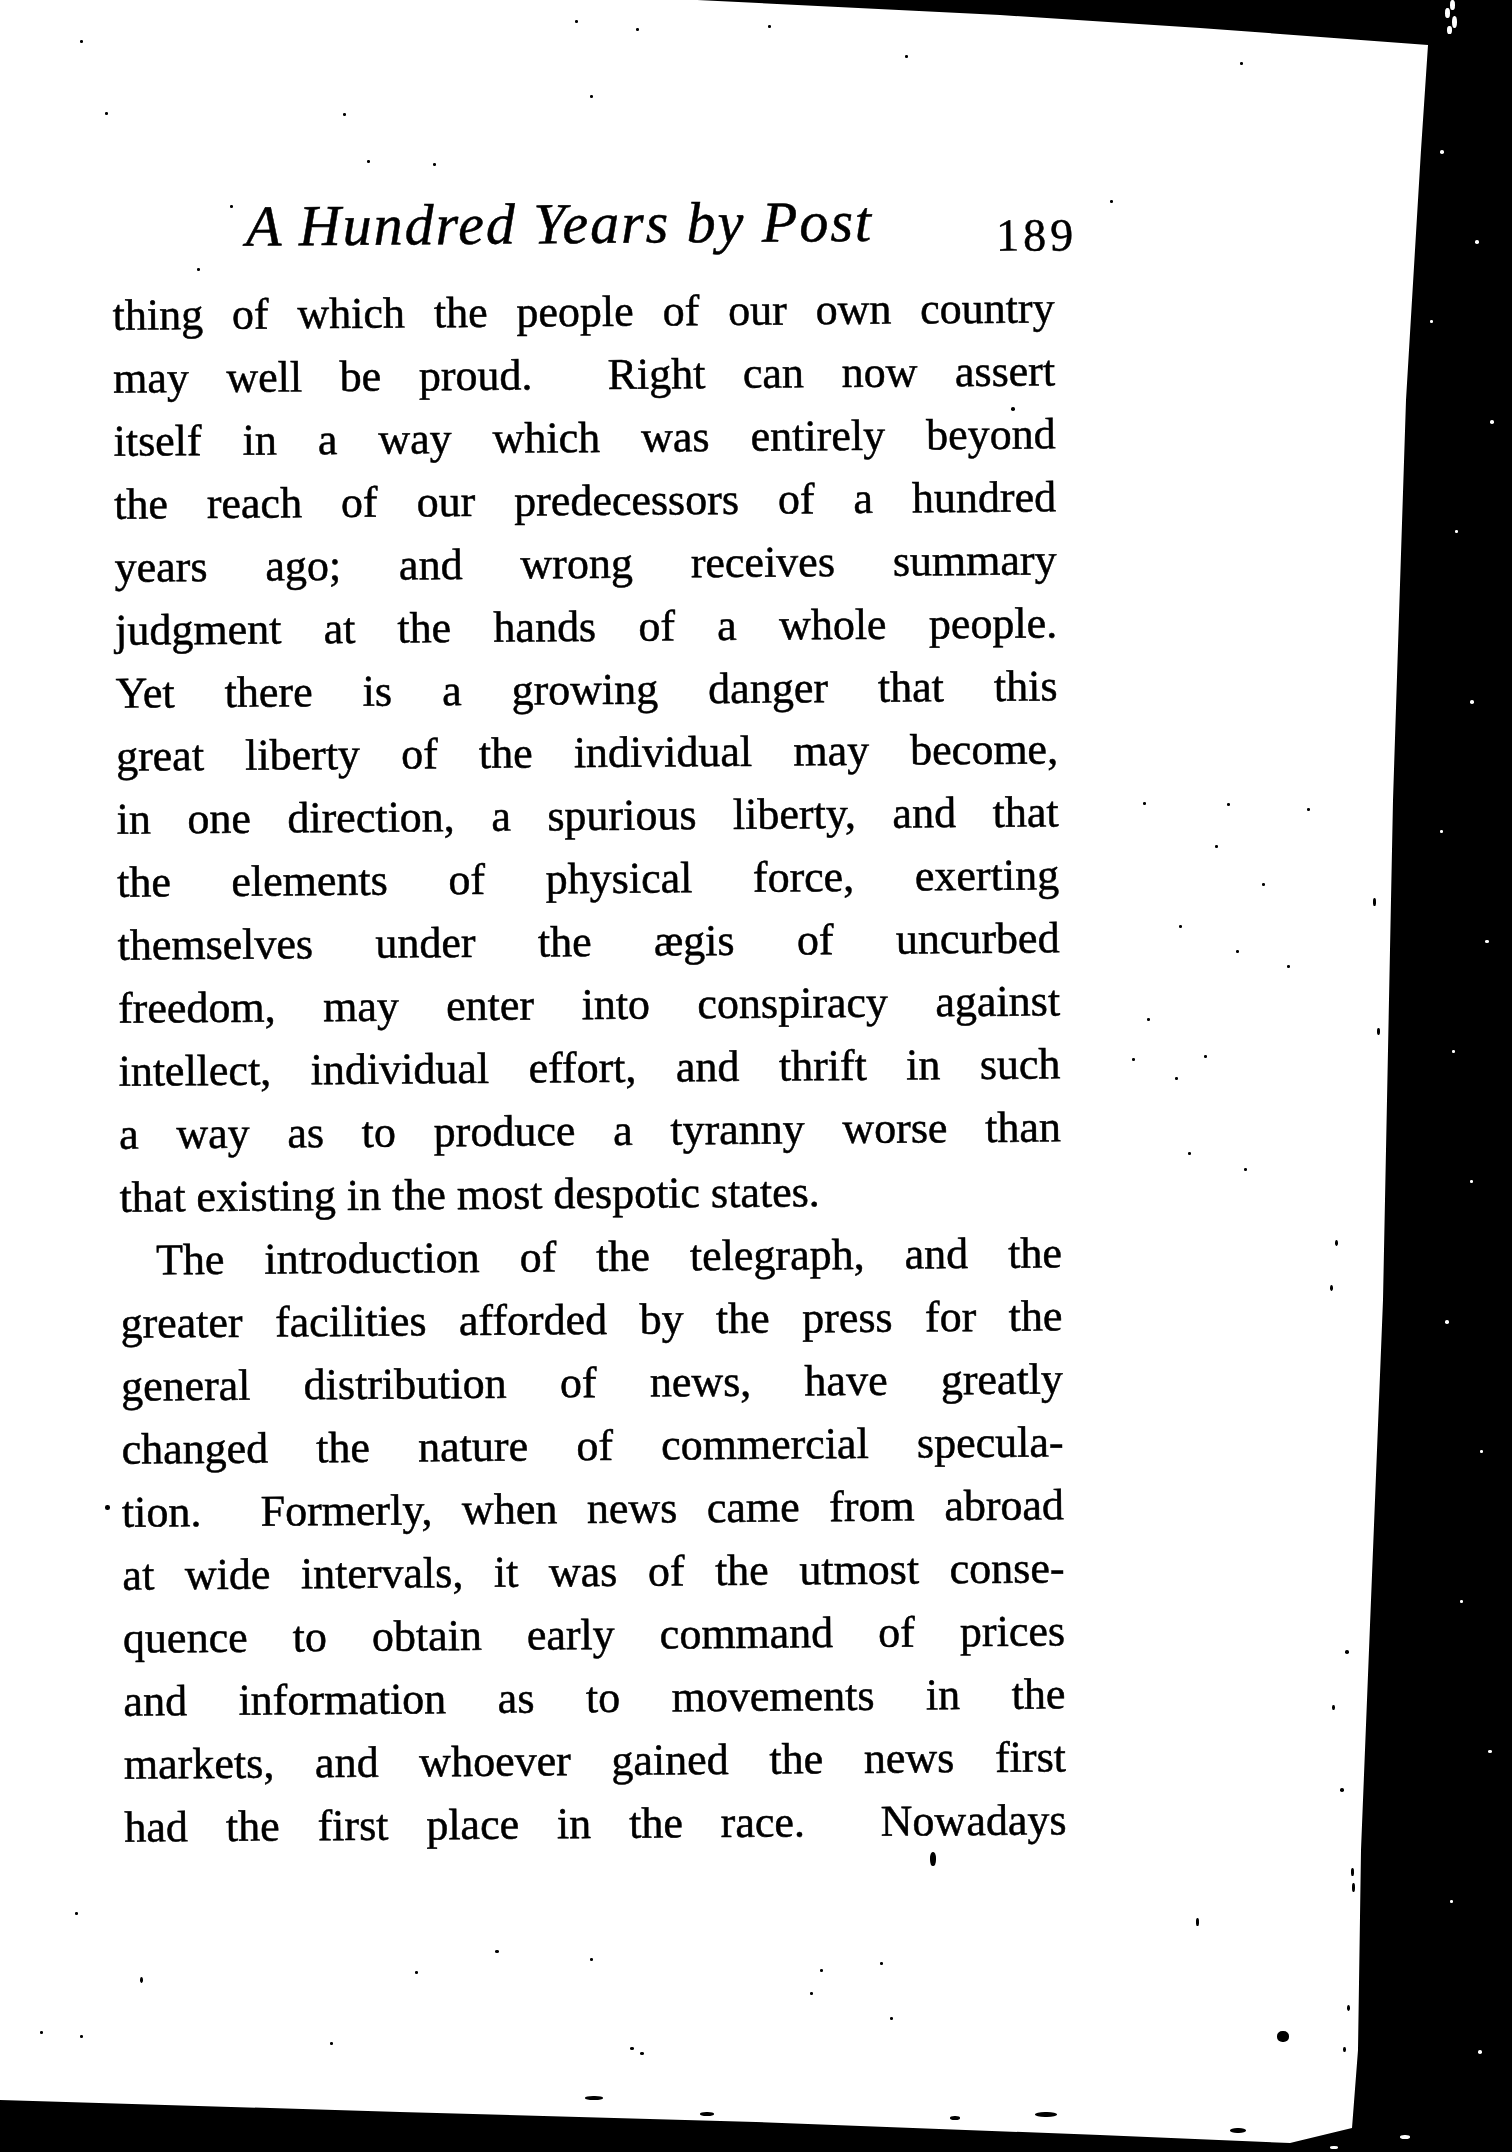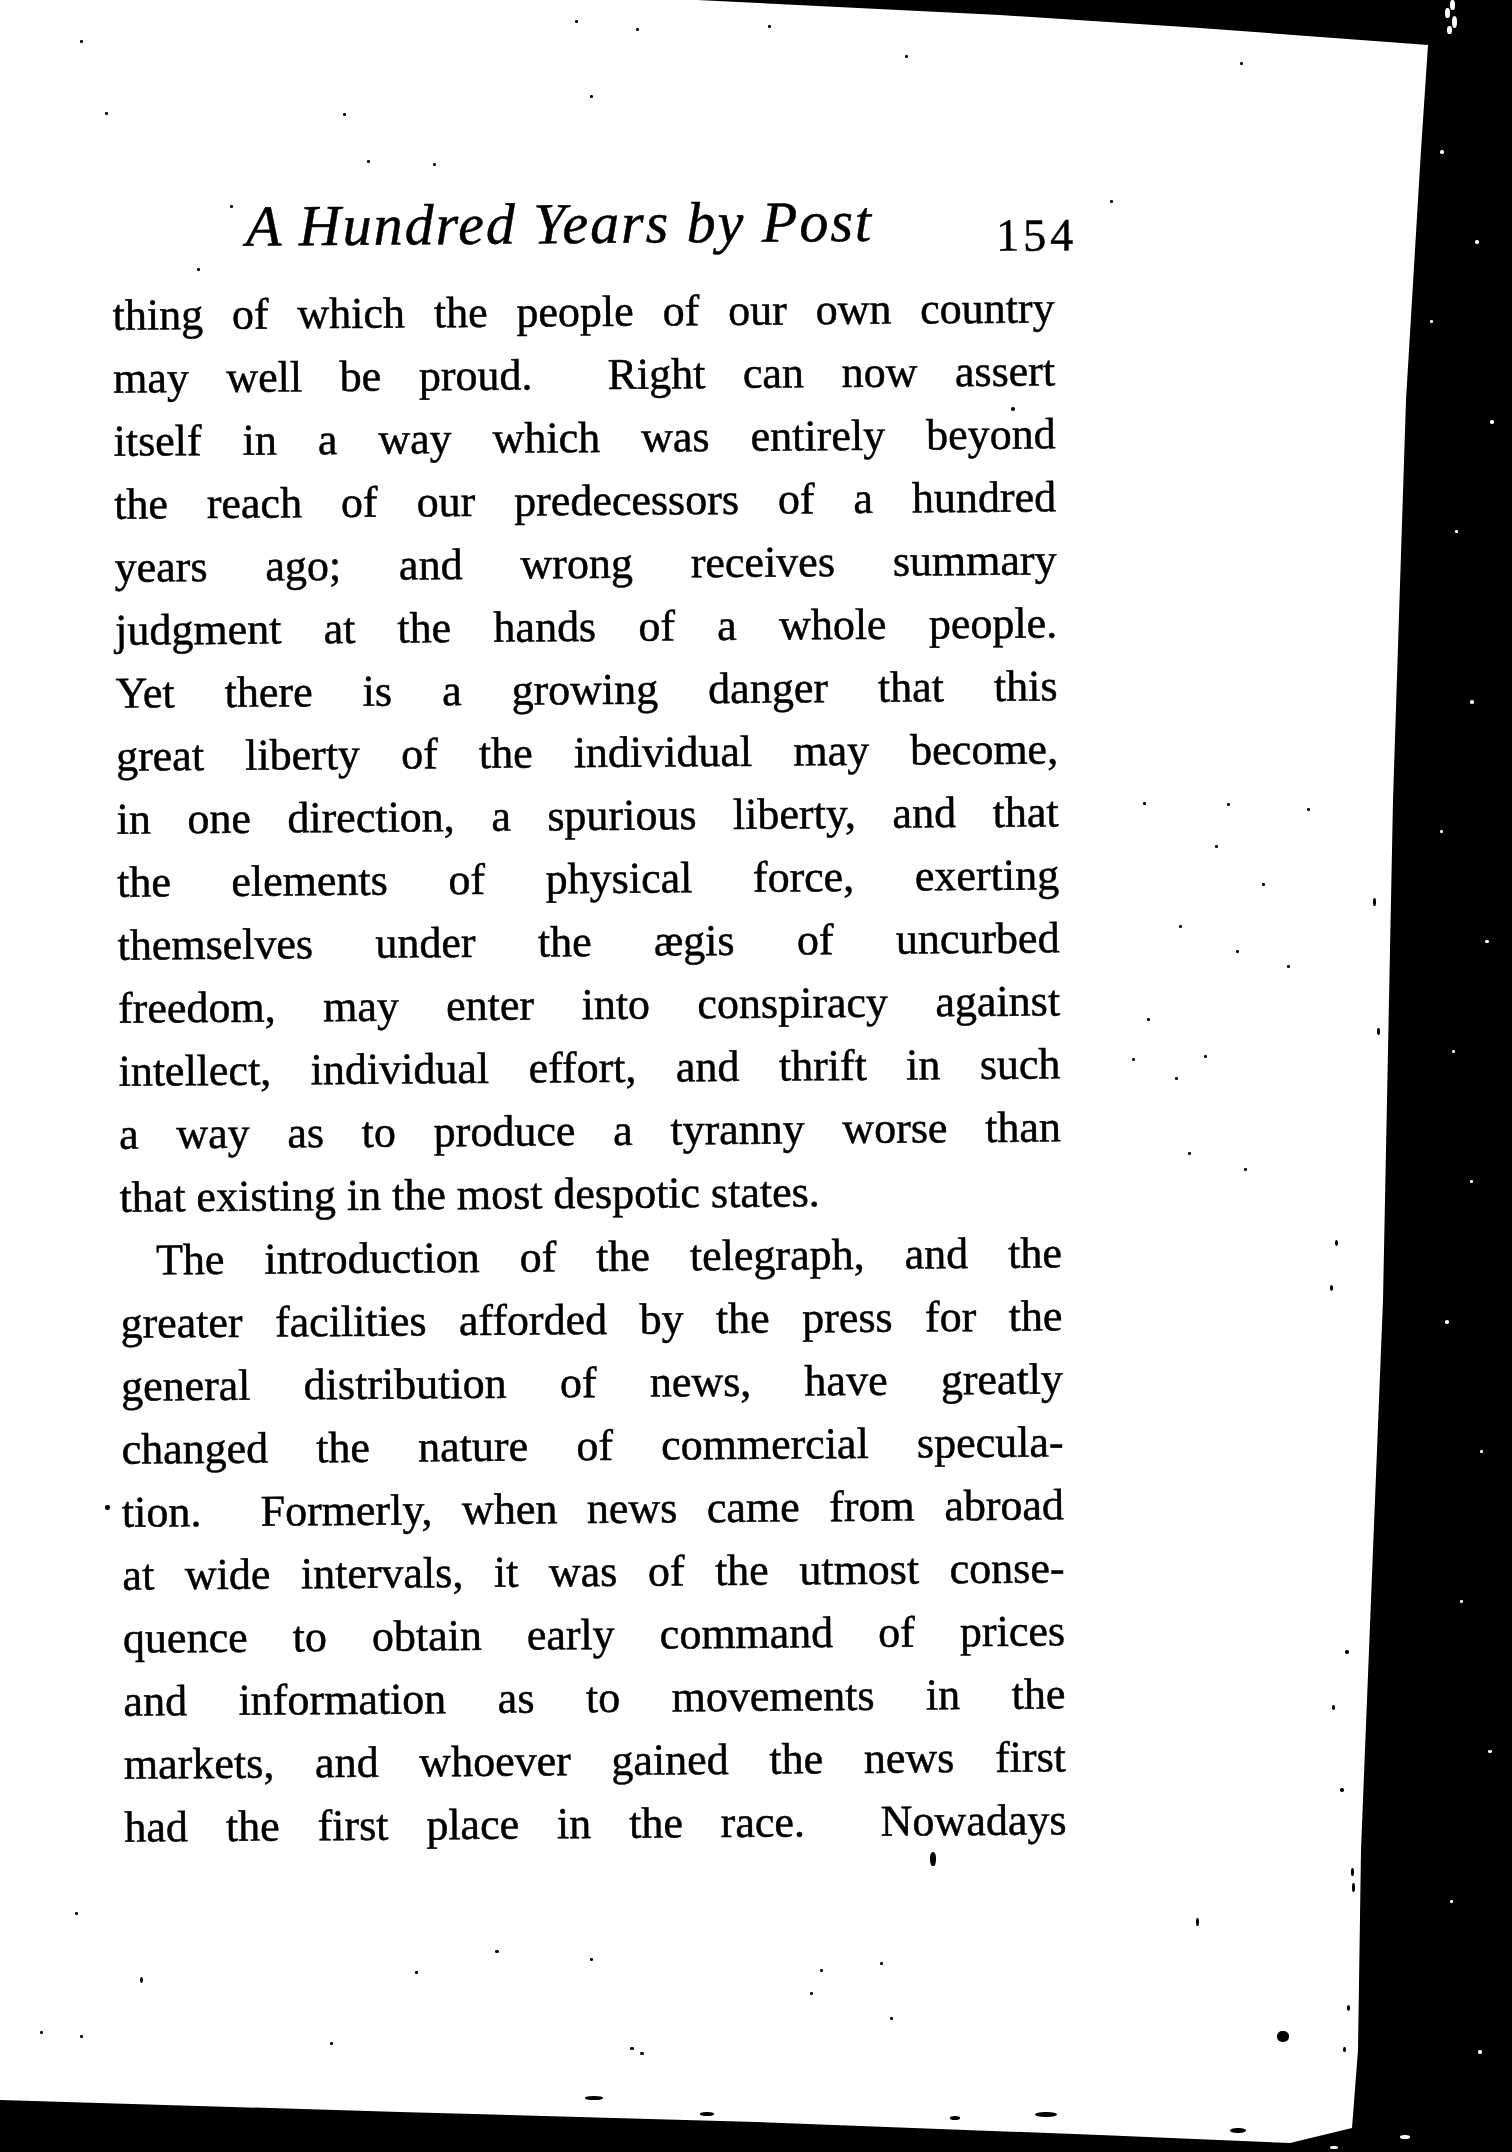--- a/index.html
+++ b/index.html
@@ -76,21 +76,21 @@
   .speck.black { background: #000; }
   .speck.white { background: #fff; }
 </style>
 </head>
 <body>
 
 <div id="screen">
 
   <div class="page-content">
     <div class="running-head">A Hundred Years by Post</div>
-    <div class="folio">154</div>
+    <div class="folio">189</div>
     <div class="body-text">
         <div class="line">thing of which the people of our own country</div>
         <div class="line">may well be proud.&nbsp; Right can now assert</div>
         <div class="line">itself in a way which was entirely beyond</div>
         <div class="line">the reach of our predecessors of a hundred</div>
         <div class="line">years ago; and wrong receives summary</div>
         <div class="line">judgment at the hands of a whole people.</div>
         <div class="line">Yet there is a growing danger that this</div>
         <div class="line">great liberty of the individual may become,</div>
         <div class="line">in one direction, a spurious liberty, and that</div>

